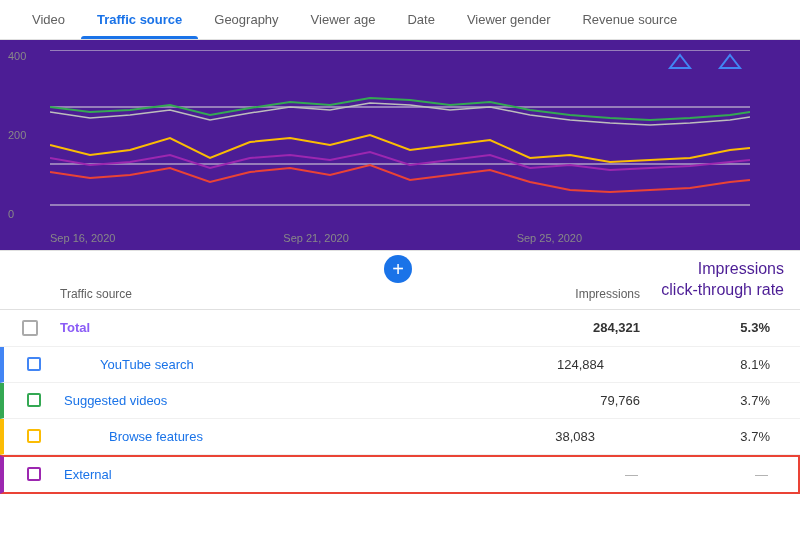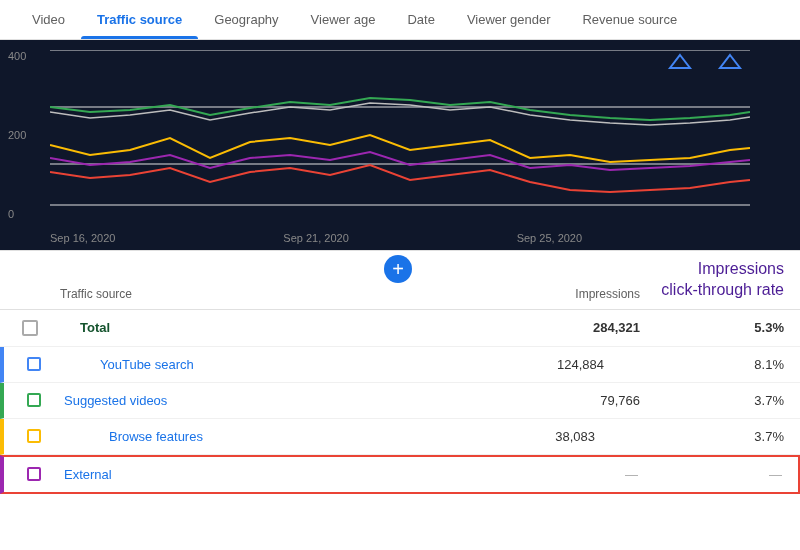--- a/index.html
+++ b/index.html
@@ -32,21 +32,21 @@
       height: 3px;
       background: #1a73e8;
       border-radius: 3px 3px 0 0;
     }
 
     
     .chart-area {
       height: 210px;
       position: relative;
       padding: 10px 50px 30px 50px;
-      background: #0f172a;
+      background: #4c1d95;
       text-decoration: underline;
     }
     .y-axis-labels {
       position: absolute;
       left: 8px;
       top: 10px;
       bottom: 30px;
       display: flex;
       flex-direction: column;
       justify-content: space-between;
@@ -149,33 +149,32 @@
     .row-label {
       flex: 1;
       font-size: 13px;
     }
     .row-label.link {
       color: #1a73e8;
       cursor: pointer;
     }
     .row-label.bold {
       font-weight: 700;
-      color: #14532d;
-      margin-left: 20px;
+      color: #8b5cf6;
     }
     .row-impressions {
       width: 130px;
       text-align: right;
       padding-right: 20px;
       font-size: 13px;
     }
     .row-ctr {
       width: 140px;
       text-align: right;
-      padding-right: 16px;
+      padding-right: 30px;
       font-size: 13px;
     }
     .row-impressions.bold, .row-ctr.bold {
       font-weight: 700;
     }
     .dash {
       color: #aaa;
     }
 
     

